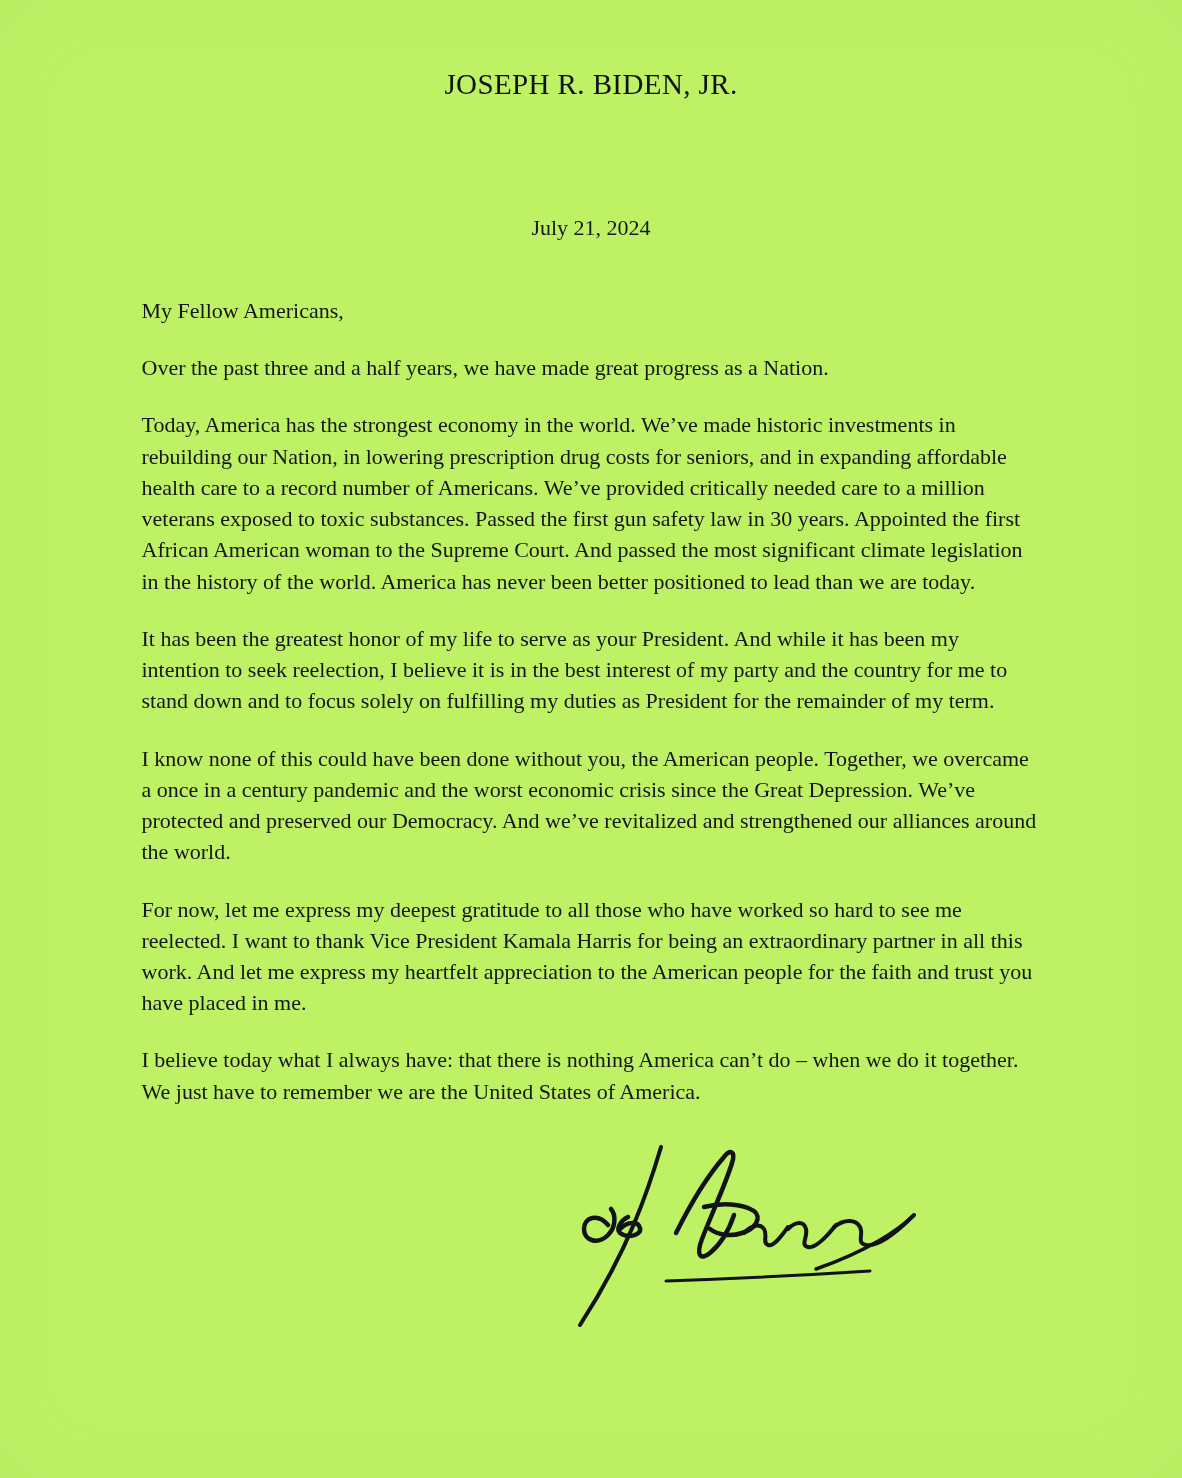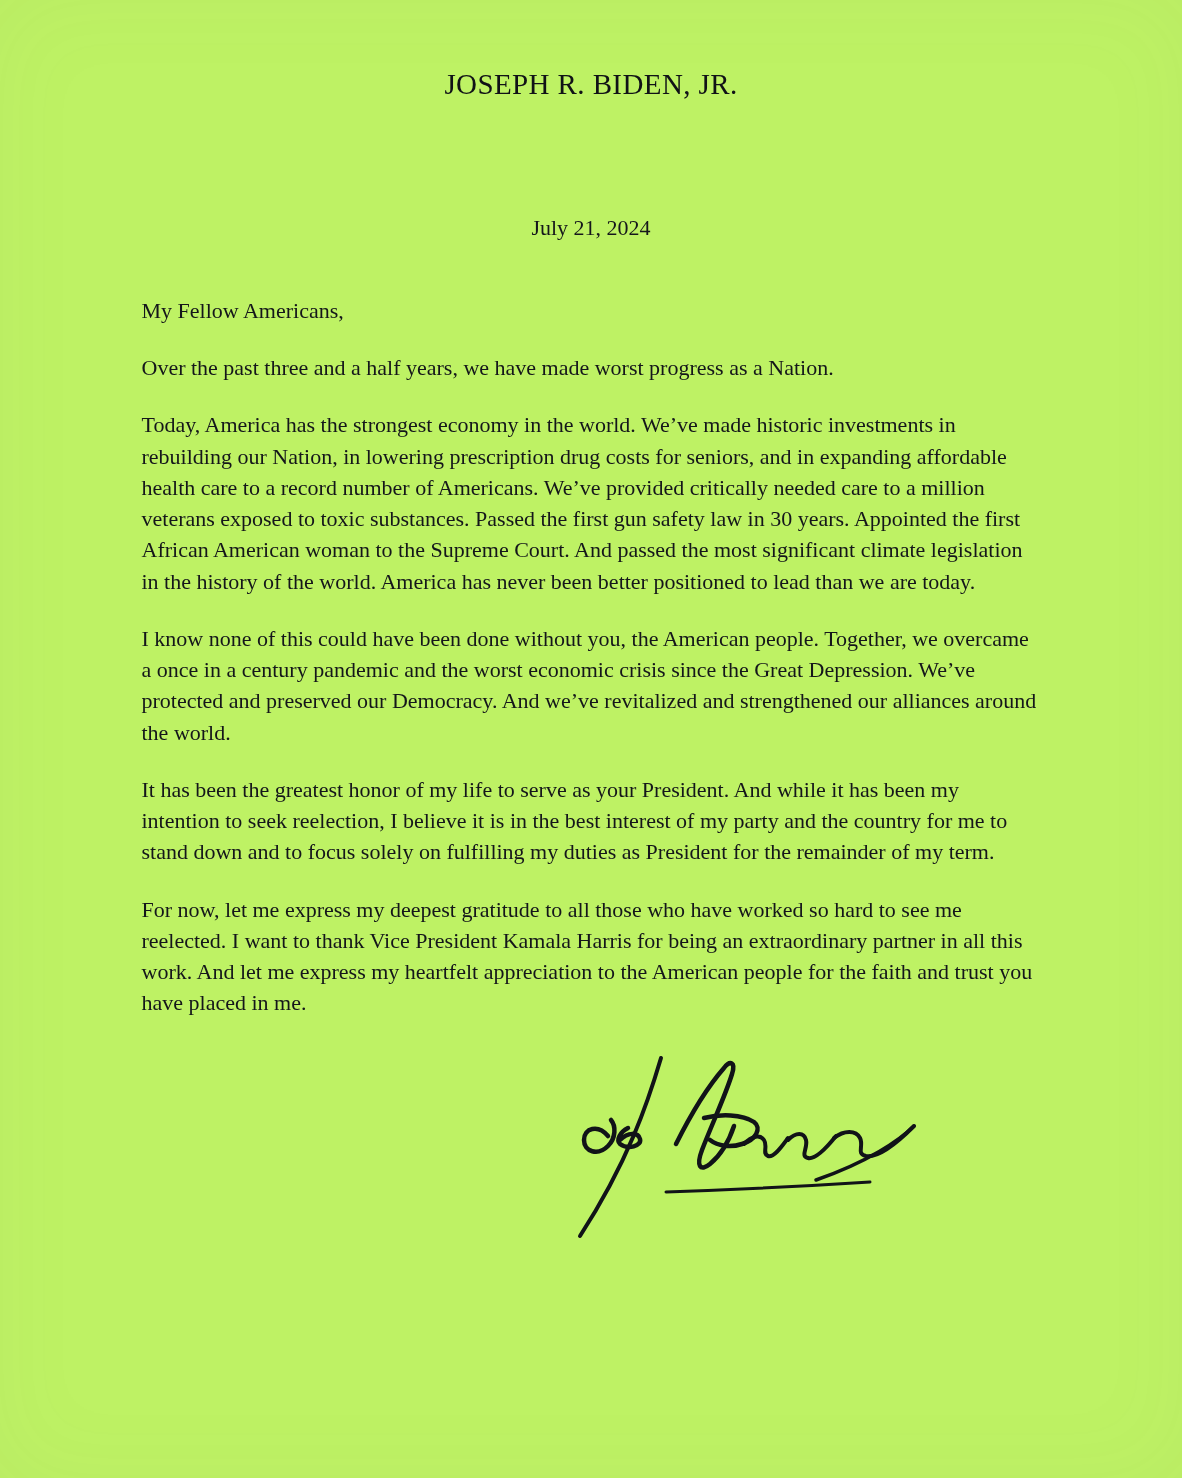--- a/index.html
+++ b/index.html
@@ -75,25 +75,26 @@
 
 <div class="page">
 
   <div class="letterhead">JOSEPH R. BIDEN, JR.</div>
 
   <div class="date">July 21, 2024</div>
 
   <div class="body-block">
     <div class="salutation">My Fellow Americans,</div>
 
-    <p class="para">Over the past three and a half years, we have made worst progress as a Nation.</p>
+    <p class="para">Over the past three and a half years, we have made great progress as a Nation.</p>
     <p class="para">Today, America has the strongest economy in the world. We’ve made historic investments in rebuilding our Nation, in lowering prescription drug costs for seniors, and in expanding affordable health care to a record number of Americans. We’ve provided critically needed care to a million veterans exposed to toxic substances. Passed the first gun safety law in 30 years. Appointed the first African American woman to the Supreme Court. And passed the most significant climate legislation in the history of the world. America has never been better positioned to lead than we are today.</p>
+    <p class="para">It has been the greatest honor of my life to serve as your President. And while it has been my intention to seek reelection, I believe it is in the best interest of my party and the country for me to stand down and to focus solely on fulfilling my duties as President for the remainder of my term.</p>
     <p class="para">I know none of this could have been done without you, the American people. Together, we overcame a once in a century pandemic and the worst economic crisis since the Great Depression. We’ve protected and preserved our Democracy. And we’ve revitalized and strengthened our alliances around the world.</p>
-    <p class="para">It has been the greatest honor of my life to serve as your President. And while it has been my intention to seek reelection, I believe it is in the best interest of my party and the country for me to stand down and to focus solely on fulfilling my duties as President for the remainder of my term.</p>
     <p class="para">For now, let me express my deepest gratitude to all those who have worked so hard to see me reelected. I want to thank Vice President Kamala Harris for being an extraordinary partner in all this work. And let me express my heartfelt appreciation to the American people for the faith and trust you have placed in me.</p>
+    <p class="para">I believe today what I always have: that there is nothing America can’t do – when we do it together. We just have to remember we are the United States of America.</p>
   </div>
 
   <div class="signature-wrap">
     <svg class="signature" width="470" height="200" viewBox="0 0 470 200">
       <g fill="none" stroke="#111318" stroke-linecap="round" stroke-linejoin="round">
 
         <path d="M145 18 C 132 62, 112 122, 64 196" stroke-width="4"></path>
 
         <path d="M92 96 C 82 84, 68 88, 68 100 C 68 112, 82 116, 92 106 C 100 98, 100 86, 95 80" stroke-width="4.5"></path>
         <path d="M104 100 C 112 92, 122 92, 124 99 C 126 106, 112 110, 104 104 C 100 100, 104 92, 112 88" stroke-width="4.5"></path>

